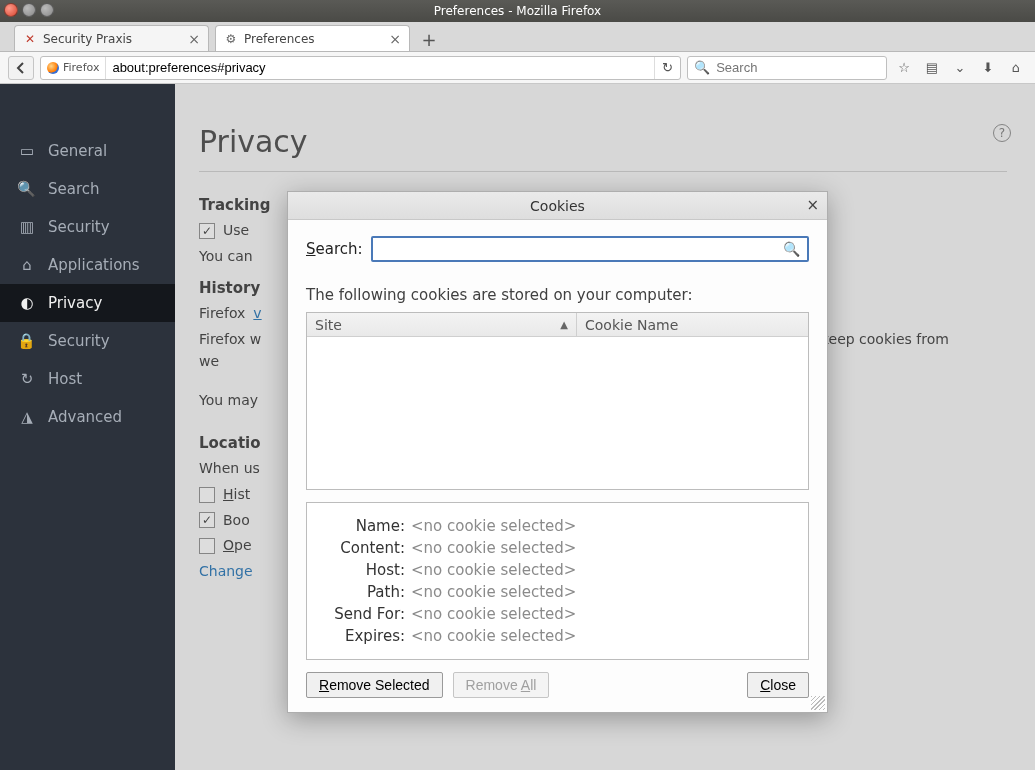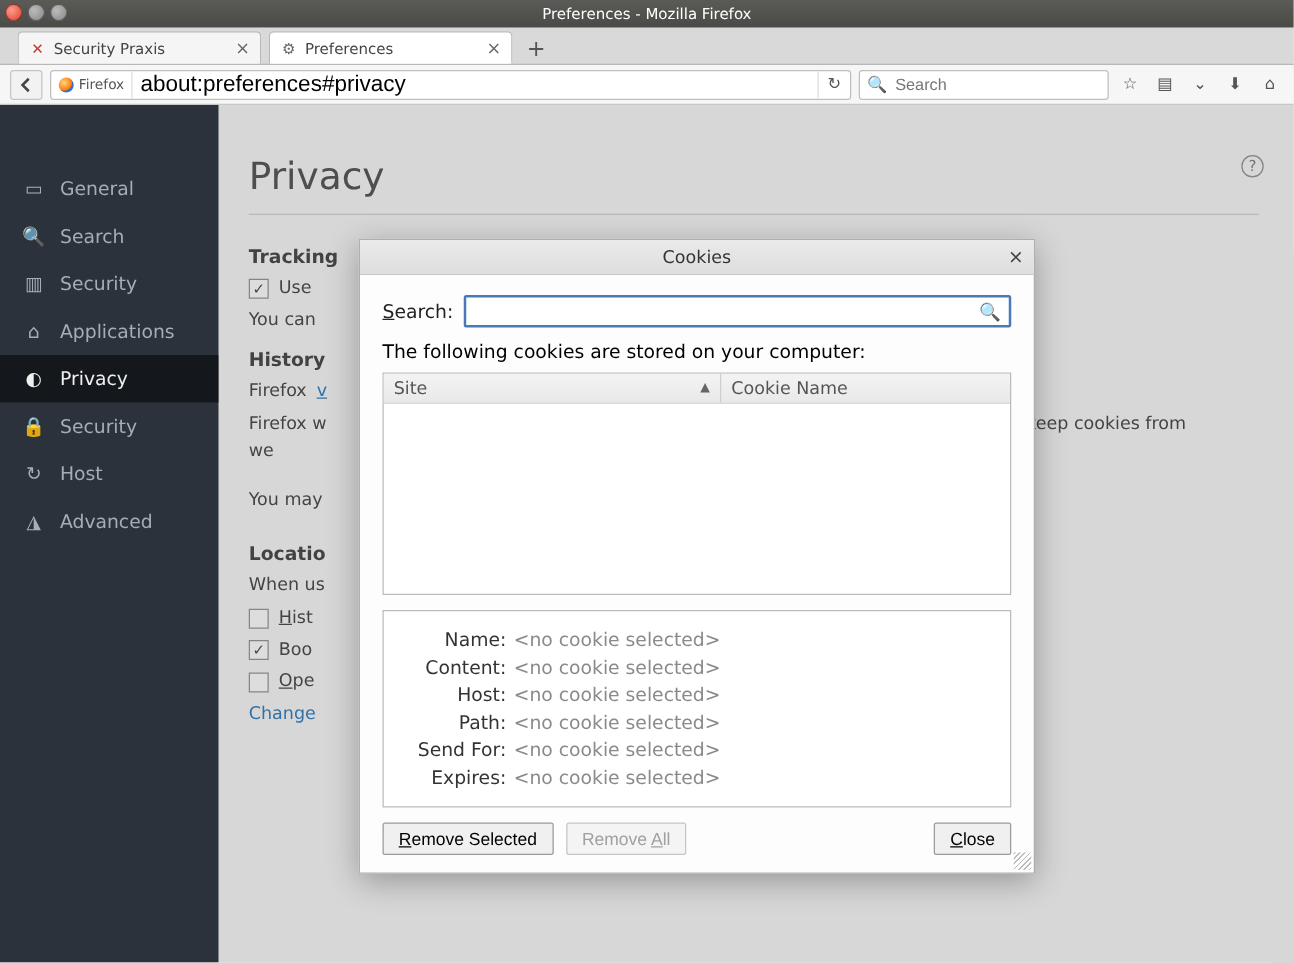--- a/index.html
+++ b/index.html
@@ -19,21 +19,21 @@
 .tab .close { margin-left: auto; color: #666; font-size: 14px; line-height: 1; cursor: pointer; }
 .tab.active { background: #fff; }
 .newtab { width: 26px; height: 24px; display: flex; align-items: center; justify-content: center; color: #555; font-size: 18px; cursor: pointer; }
 
 
 .navbar { height: 32px; background: #f6f6f6; border-bottom: 1px solid #c8c8c8; display: flex; align-items: center; padding: 0 8px; gap: 6px; }
 .nav-btn { width: 26px; height: 24px; display: inline-flex; align-items: center; justify-content: center; border: 1px solid #c5c5c5; border-radius: 3px; background: #f2f2f2; color: #444; cursor: pointer; }
 .urlbar { flex: 1; height: 24px; border: 1px solid #bfbfbf; border-radius: 3px; background: #fff; display: flex; align-items: center; overflow: hidden; }
 .identity { display: flex; align-items: center; gap: 4px; padding: 0 6px; border-right: 1px solid #ddd; height: 100%; font-size: 11px; color: #555; }
 .identity .ffball { width: 12px; height: 12px; border-radius: 50%; background: radial-gradient(circle at 35% 35%, #ffd58a, #ff7a00 55%, #3a6fcf 60%); }
-.urlbar input { flex: 1; border: none; outline: none; font-size: 18px; padding: 0 6px; background: transparent; }
+.urlbar input { flex: 1; border: none; outline: none; font-size: 13px; padding: 0 6px; background: transparent; }
 .urlbar .reload { width: 26px; text-align: center; color: #555; border-left: 1px solid #ddd; height: 100%; display: flex; align-items: center; justify-content: center; cursor: pointer; }
 .searchbar { width: 200px; height: 24px; border: 1px solid #bfbfbf; border-radius: 3px; background: #fff; display: flex; align-items: center; padding: 0 6px; gap: 6px; color: #888; }
 .searchbar input { flex: 1; border: none; outline: none; font-size: 13px; background: transparent; }
 .tool-icon { width: 22px; height: 22px; display: inline-flex; align-items: center; justify-content: center; color: #555; cursor: pointer; }
 
 
 .prefs { display: flex; height: calc(770px - 22px - 30px - 32px); }
 .sidebar { width: 175px; background: #2c323c; color: #cfd3d9; padding-top: 48px; }
 .sidebar-item { display: flex; align-items: center; gap: 12px; padding: 10px 18px; font-size: 15px; cursor: pointer; color: #a6adb7; }
 .sidebar-item .s-icon { width: 18px; display: inline-flex; justify-content: center; }
@@ -52,26 +52,26 @@
 .body-text { font-size: 14px; line-height: 1.55; }
 
 
 
 
 .modal { position: absolute; left: 287px; top: 191px; width: 541px; background: #fdfdfd; border: 1px solid #aeaeae; box-shadow: 0 6px 24px rgba(0,0,0,0.3); }
 .dimmer { position: absolute; left: 175px; right: 0; top: 0; bottom: 0; background: rgba(120,120,120,0.25); }
 .modal-title { height: 28px; background: linear-gradient(#eaeaea, #dedede); border-bottom: 1px solid #c8c8c8; display: flex; align-items: center; justify-content: center; font-size: 14px; color: #333; position: relative; }
 .modal-title .x { position: absolute; right: 8px; top: 4px; color: #444; cursor: pointer; font-size: 15px; }
 .modal-body { padding: 16px 18px 14px 18px; }
-.search-row { display: flex; align-items: center; gap: 8px; margin-bottom: 10px; }
+.search-row { display: flex; align-items: center; gap: 8px; margin-bottom: 24px; }
 .search-row label { font-size: 15px; }
 .search-box { flex: 1; height: 26px; border: 2px solid #4a79b8; border-radius: 2px; display: flex; align-items: center; padding: 0 6px; background: #fff; }
 .search-box input { flex: 1; border: none; outline: none; font-size: 13px; }
 .search-box .mag { color: #2a5aa0; font-size: 14px; }
-.modal-desc { font-size: 15px; margin-bottom: 8px; color: #000000; }
+.modal-desc { font-size: 15px; margin-bottom: 8px; color: #404040; }
 .cookie-list { border: 1px solid #bcbcbc; height: 178px; background: #fff; }
 .cookie-header { display: flex; background: linear-gradient(#f3f3f3,#e9e9e9); border-bottom: 1px solid #cfcfcf; height: 24px; font-size: 14px; color: #555; justify-content: center; }
 .ch-col { padding: 3px 8px; border-right: 1px solid #cfcfcf; display: flex; align-items: center; gap: 6px; }
 .ch-site { width: 270px; }
 .ch-name { flex: 1; border-right: none; }
 .sort-ind { margin-left: auto; font-size: 10px; color: #666; }
 .cookie-detail { border: 1px solid #bcbcbc; margin-top: 12px; padding: 10px 20px; background: #fff; }
 .detail-row { display: flex; gap: 6px; font-size: 15px; margin: 4px 0; }
 .detail-row .lbl { width: 78px; text-align: right; color: #333; }
 .detail-row .val { color: #8a8a8a; }

